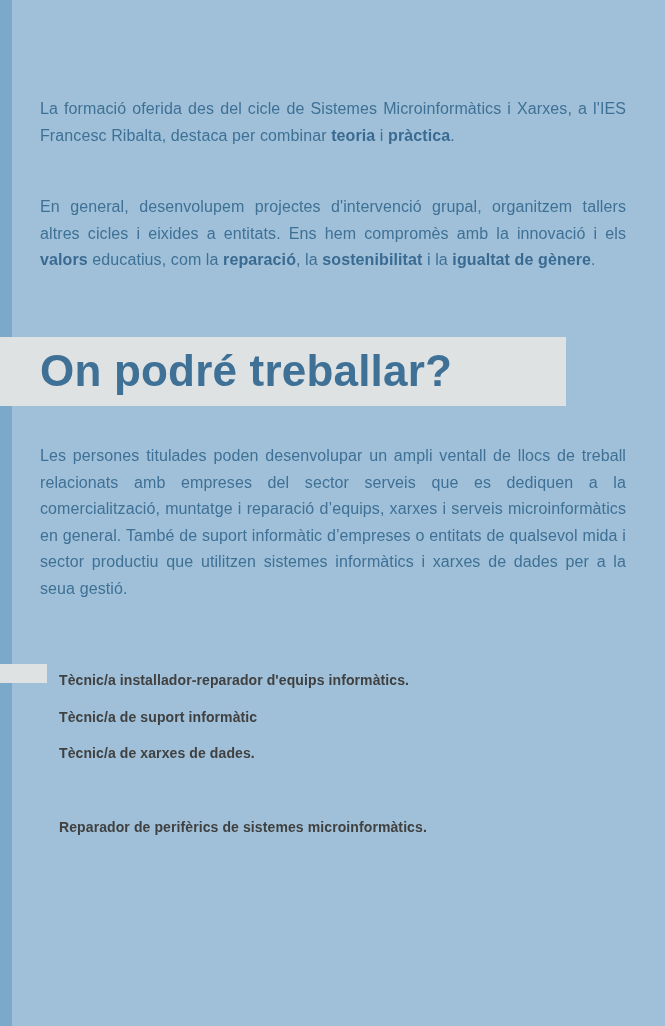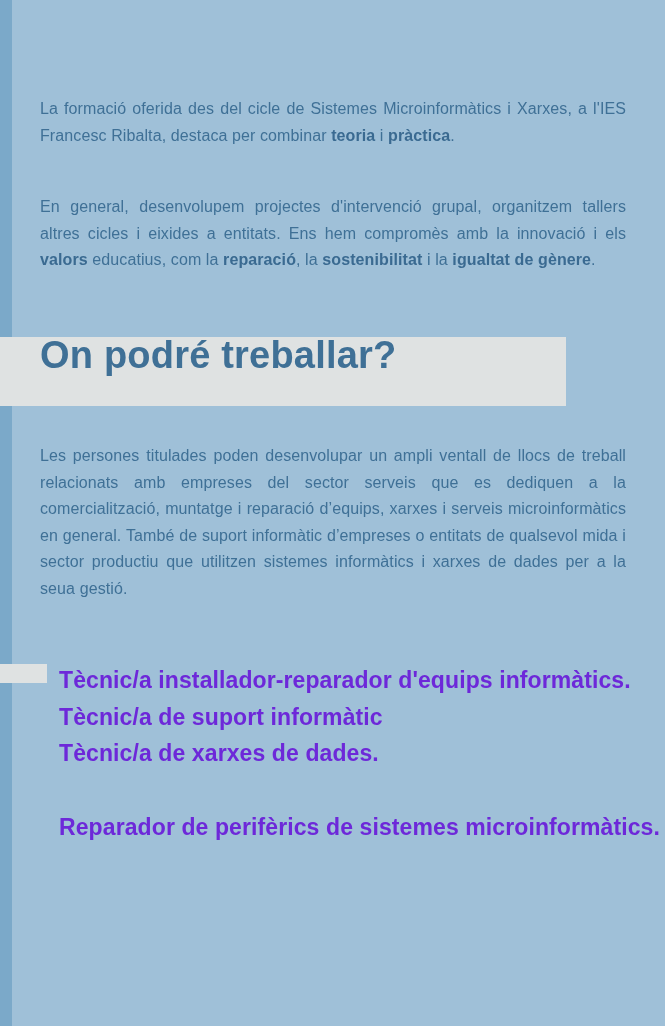--- a/index.html
+++ b/index.html
@@ -57,22 +57,22 @@
     position: absolute;
     left: 0;
     top: 337px;
     width: 566px;
     height: 69px;
     background: #dfe2e2;
   }
   .heading-text {
     position: absolute;
     left: 40px;
-    top: 330px;
-    font-size: 38px;
+    top: 346px;
+    font-size: 44px;
     font-weight: bold;
     color: #3f7096;
     letter-spacing: 0.2px;
     line-height: 50px;
   }
 
   #para3 {
     top: 427px;
   }
 
@@ -89,24 +89,24 @@
   .job-list {
     position: absolute;
     left: 59px;
     top: 662px;
     width: 570px;
     margin: 0;
     padding: 0;
     list-style: none;
   }
   .job-list li {
-    font-size: 23px;
+    font-size: 14px;
     font-weight: bold;
     line-height: 36.6px;
-    color: #6d28d9;
+    color: #404040;
     letter-spacing: 0.1px;
     white-space: nowrap;
   }
   .job-list li.justified {
     width: 552px;
     text-align: justify;
     margin-top: 37px;
   }
   .job-list li.justified::after {
     content: "";

